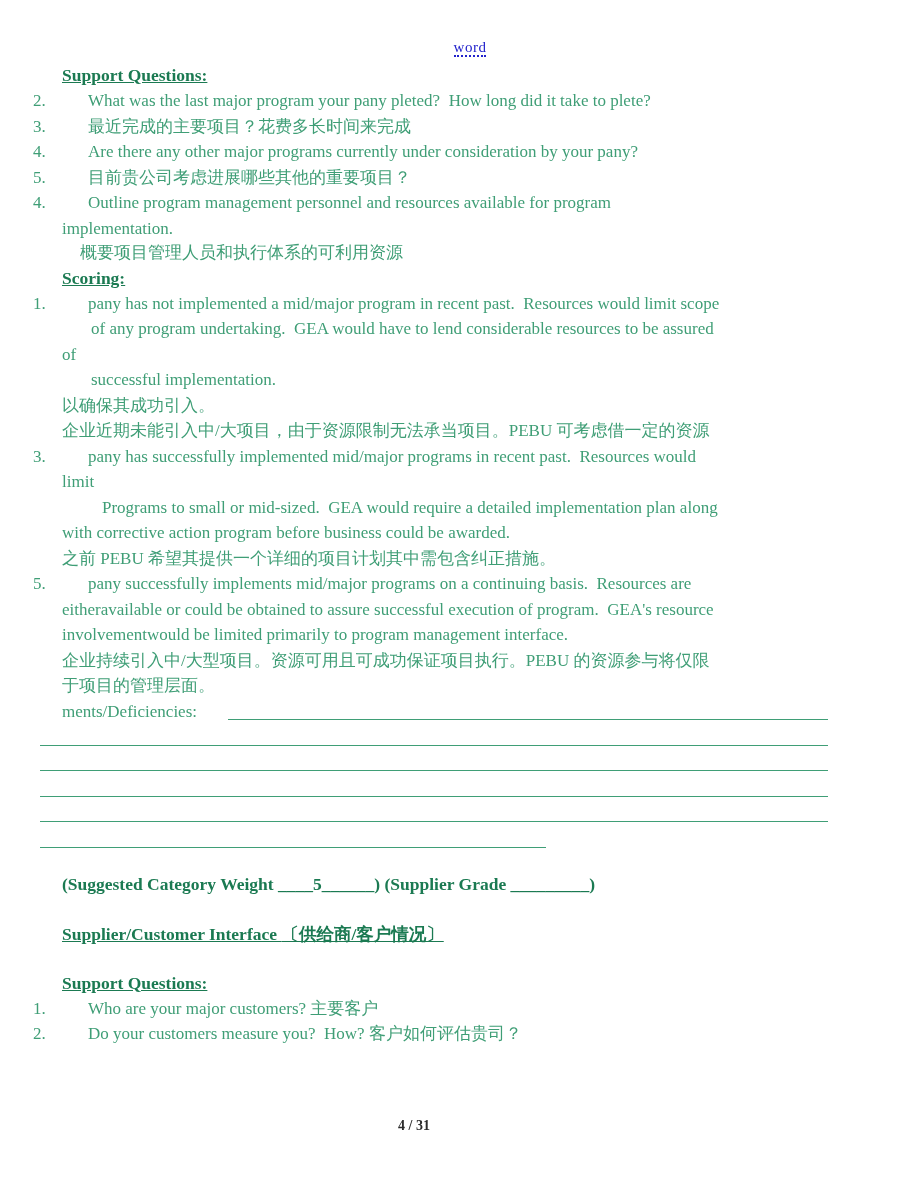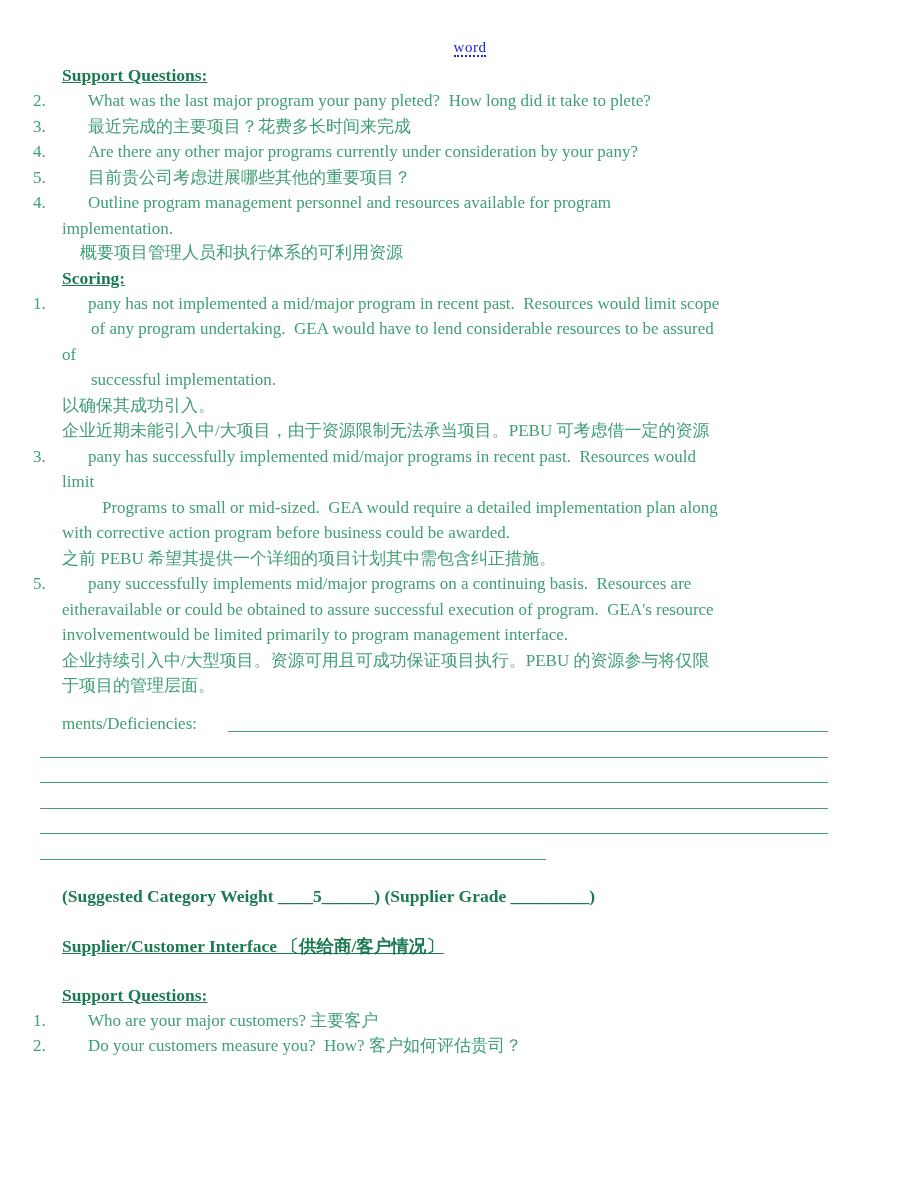--- a/index.html
+++ b/index.html
@@ -67,21 +67,21 @@
   .indent-1 { padding-left: 29px; }
   .indent-2 { padding-left: 40px; }
   .indent-3 { padding-left: 18px; font-family: Liberation Mono, monospace; }
 
   .hang {
     padding-left: 29px;
     text-indent: -29px;
   }
 
   .blanks {
-    margin-top: 12px;
+    margin-top: 0;
   }
   .blank-row {
     height: 25.5px;
     position: relative;
   }
   .blank-rule {
     position: absolute;
     bottom: 4px;
     height: 0;
     border-bottom: 1.6px solid #3f9e76;
@@ -211,14 +211,17 @@
 
     <div class="spacer-lg"></div>
 
     <div class="h-sec">Support Questions:</div>
 
     <p class="line hang"><span class="num">1.</span><span>Who are your major customers? 主要客户</span></p>
     <p class="line hang"><span class="num">2.</span><span>Do your customers measure you?  How? 客户如何评估贵司？</span></p>
 
   </div>
 
+  <div class="footer">
+    <span>4 / 31</span>
+  </div>
 
 </div>
 
 </body></html>

